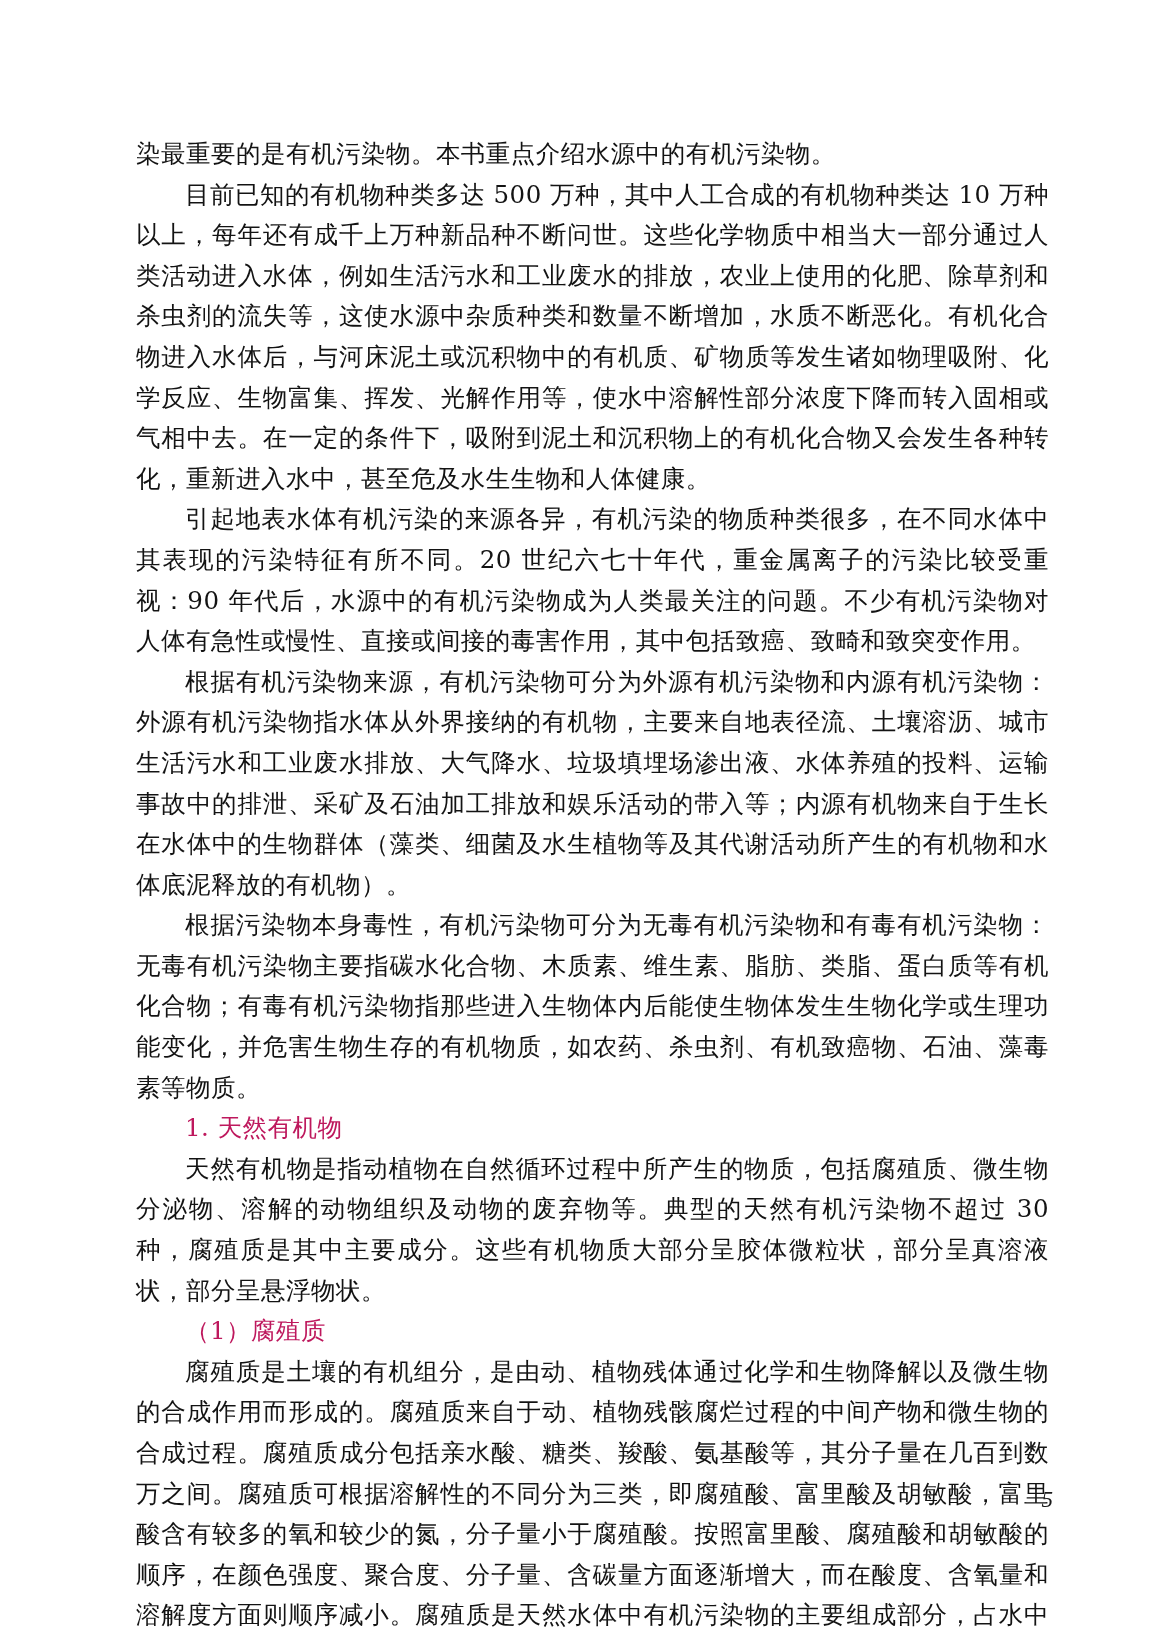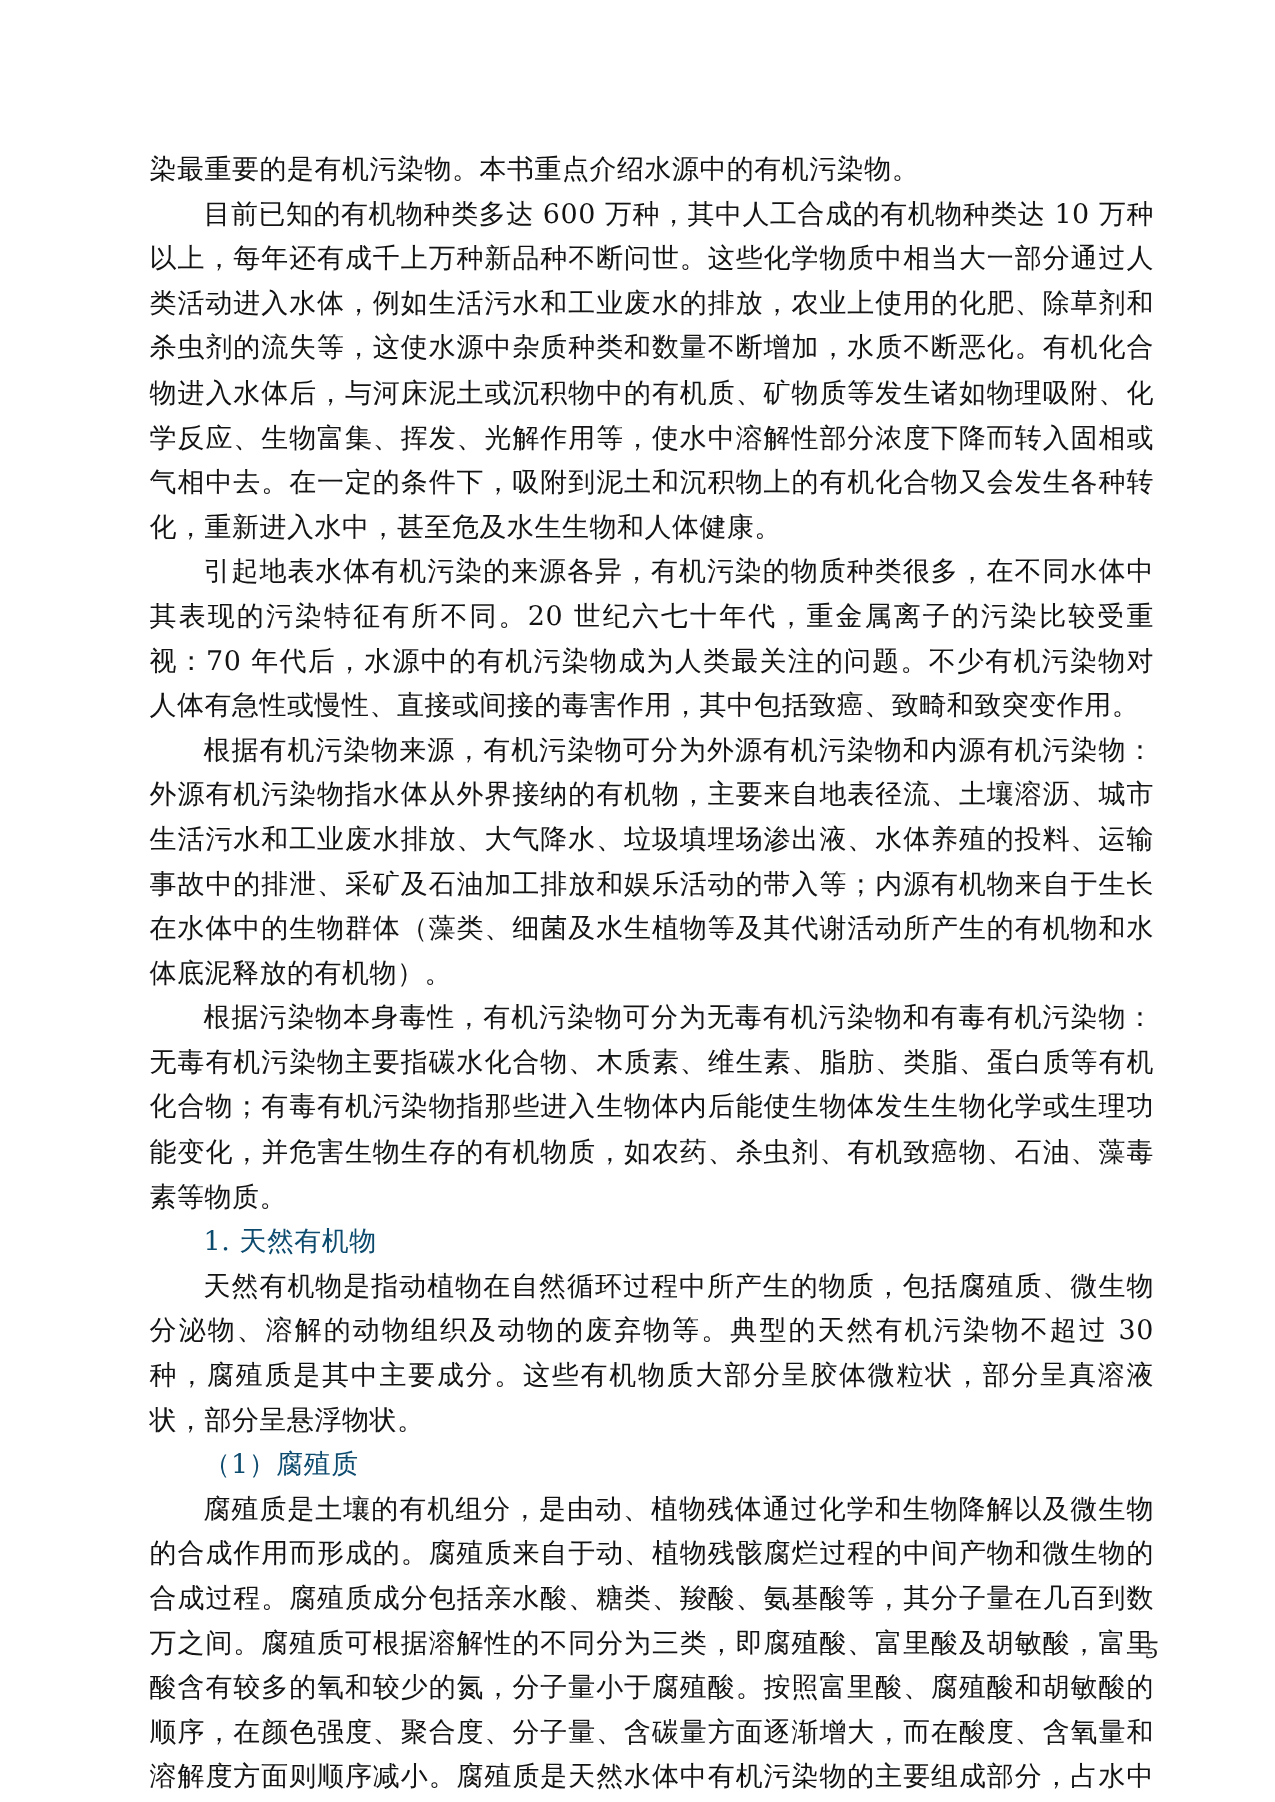--- a/index.html
+++ b/index.html
@@ -45,44 +45,44 @@
     text-indent: 2em;
   }
   p.heading {
     margin: 0;
     padding: 0;
     font-size: 24.5px;
     line-height: 40.6px;
     text-indent: 2em;
     text-align: left;
     letter-spacing: 0.02em;
-    color: #0c4a6e;
+    color: #be185d;
   }
   #page-number {
     position: absolute;
     right: 118px;
     top: 1487px;
     font-family: "Liberation Serif", "DejaVu Serif", serif;
     font-style: italic;
     font-size: 23px;
     color: #1a1a1a;
   }
 </style>
 </head>
 <body>
 
 <div id="page">
 
   <div id="content">
 
     <p class="para">染最重要的是有机污染物。本书重点介绍水源中的有机污染物。</p>
 
-    <p class="para indent">目前已知的有机物种类多达 600 万种，其中人工合成的有机物种类达 10 万种以上，每年还有成千上万种新品种不断问世。这些化学物质中相当大一部分通过人类活动进入水体，例如生活污水和工业废水的排放，农业上使用的化肥、除草剂和杀虫剂的流失等，这使水源中杂质种类和数量不断增加，水质不断恶化。有机化合物进入水体后，与河床泥土或沉积物中的有机质、矿物质等发生诸如物理吸附、化学反应、生物富集、挥发、光解作用等，使水中溶解性部分浓度下降而转入固相或气相中去。在一定的条件下，吸附到泥土和沉积物上的有机化合物又会发生各种转化，重新进入水中，甚至危及水生生物和人体健康。</p>
+    <p class="para indent">目前已知的有机物种类多达 500 万种，其中人工合成的有机物种类达 10 万种以上，每年还有成千上万种新品种不断问世。这些化学物质中相当大一部分通过人类活动进入水体，例如生活污水和工业废水的排放，农业上使用的化肥、除草剂和杀虫剂的流失等，这使水源中杂质种类和数量不断增加，水质不断恶化。有机化合物进入水体后，与河床泥土或沉积物中的有机质、矿物质等发生诸如物理吸附、化学反应、生物富集、挥发、光解作用等，使水中溶解性部分浓度下降而转入固相或气相中去。在一定的条件下，吸附到泥土和沉积物上的有机化合物又会发生各种转化，重新进入水中，甚至危及水生生物和人体健康。</p>
 
-    <p class="para indent">引起地表水体有机污染的来源各异，有机污染的物质种类很多，在不同水体中其表现的污染特征有所不同。20 世纪六七十年代，重金属离子的污染比较受重视：70 年代后，水源中的有机污染物成为人类最关注的问题。不少有机污染物对人体有急性或慢性、直接或间接的毒害作用，其中包括致癌、致畸和致突变作用。</p>
+    <p class="para indent">引起地表水体有机污染的来源各异，有机污染的物质种类很多，在不同水体中其表现的污染特征有所不同。20 世纪六七十年代，重金属离子的污染比较受重视：90 年代后，水源中的有机污染物成为人类最关注的问题。不少有机污染物对人体有急性或慢性、直接或间接的毒害作用，其中包括致癌、致畸和致突变作用。</p>
 
     <p class="para indent">根据有机污染物来源，有机污染物可分为外源有机污染物和内源有机污染物：外源有机污染物指水体从外界接纳的有机物，主要来自地表径流、土壤溶沥、城市生活污水和工业废水排放、大气降水、垃圾填埋场渗出液、水体养殖的投料、运输事故中的排泄、采矿及石油加工排放和娱乐活动的带入等；内源有机物来自于生长在水体中的生物群体（藻类、细菌及水生植物等及其代谢活动所产生的有机物和水体底泥释放的有机物）。</p>
 
     <p class="para indent">根据污染物本身毒性，有机污染物可分为无毒有机污染物和有毒有机污染物：无毒有机污染物主要指碳水化合物、木质素、维生素、脂肪、类脂、蛋白质等有机化合物；有毒有机污染物指那些进入生物体内后能使生物体发生生物化学或生理功能变化，并危害生物生存的有机物质，如农药、杀虫剂、有机致癌物、石油、藻毒素等物质。</p>
 
 
     <p class="heading">1. 天然有机物</p>
 
     <p class="para indent">天然有机物是指动植物在自然循环过程中所产生的物质，包括腐殖质、微生物分泌物、溶解的动物组织及动物的废弃物等。典型的天然有机污染物不超过 30 种，腐殖质是其中主要成分。这些有机物质大部分呈胶体微粒状，部分呈真溶液状，部分呈悬浮物状。</p>
 

